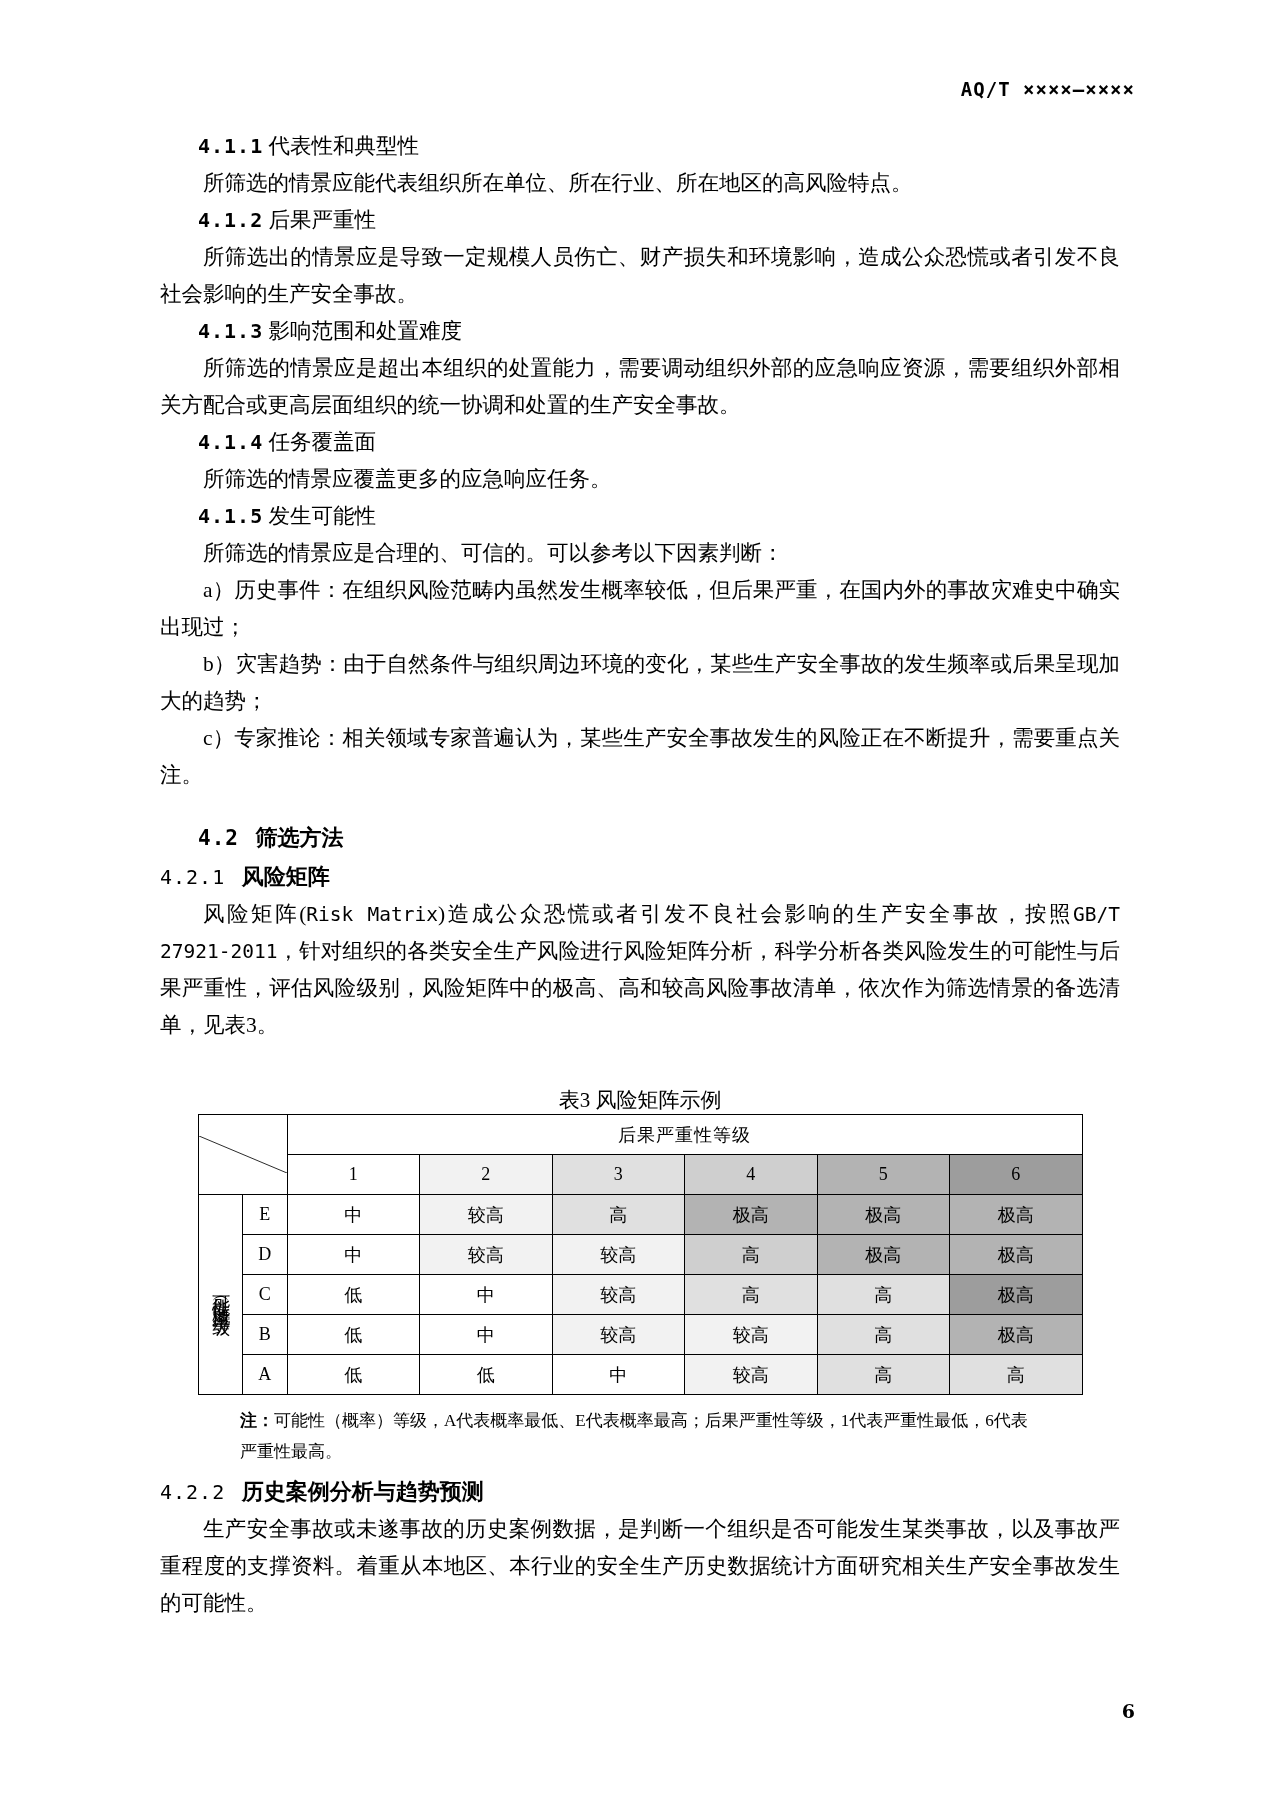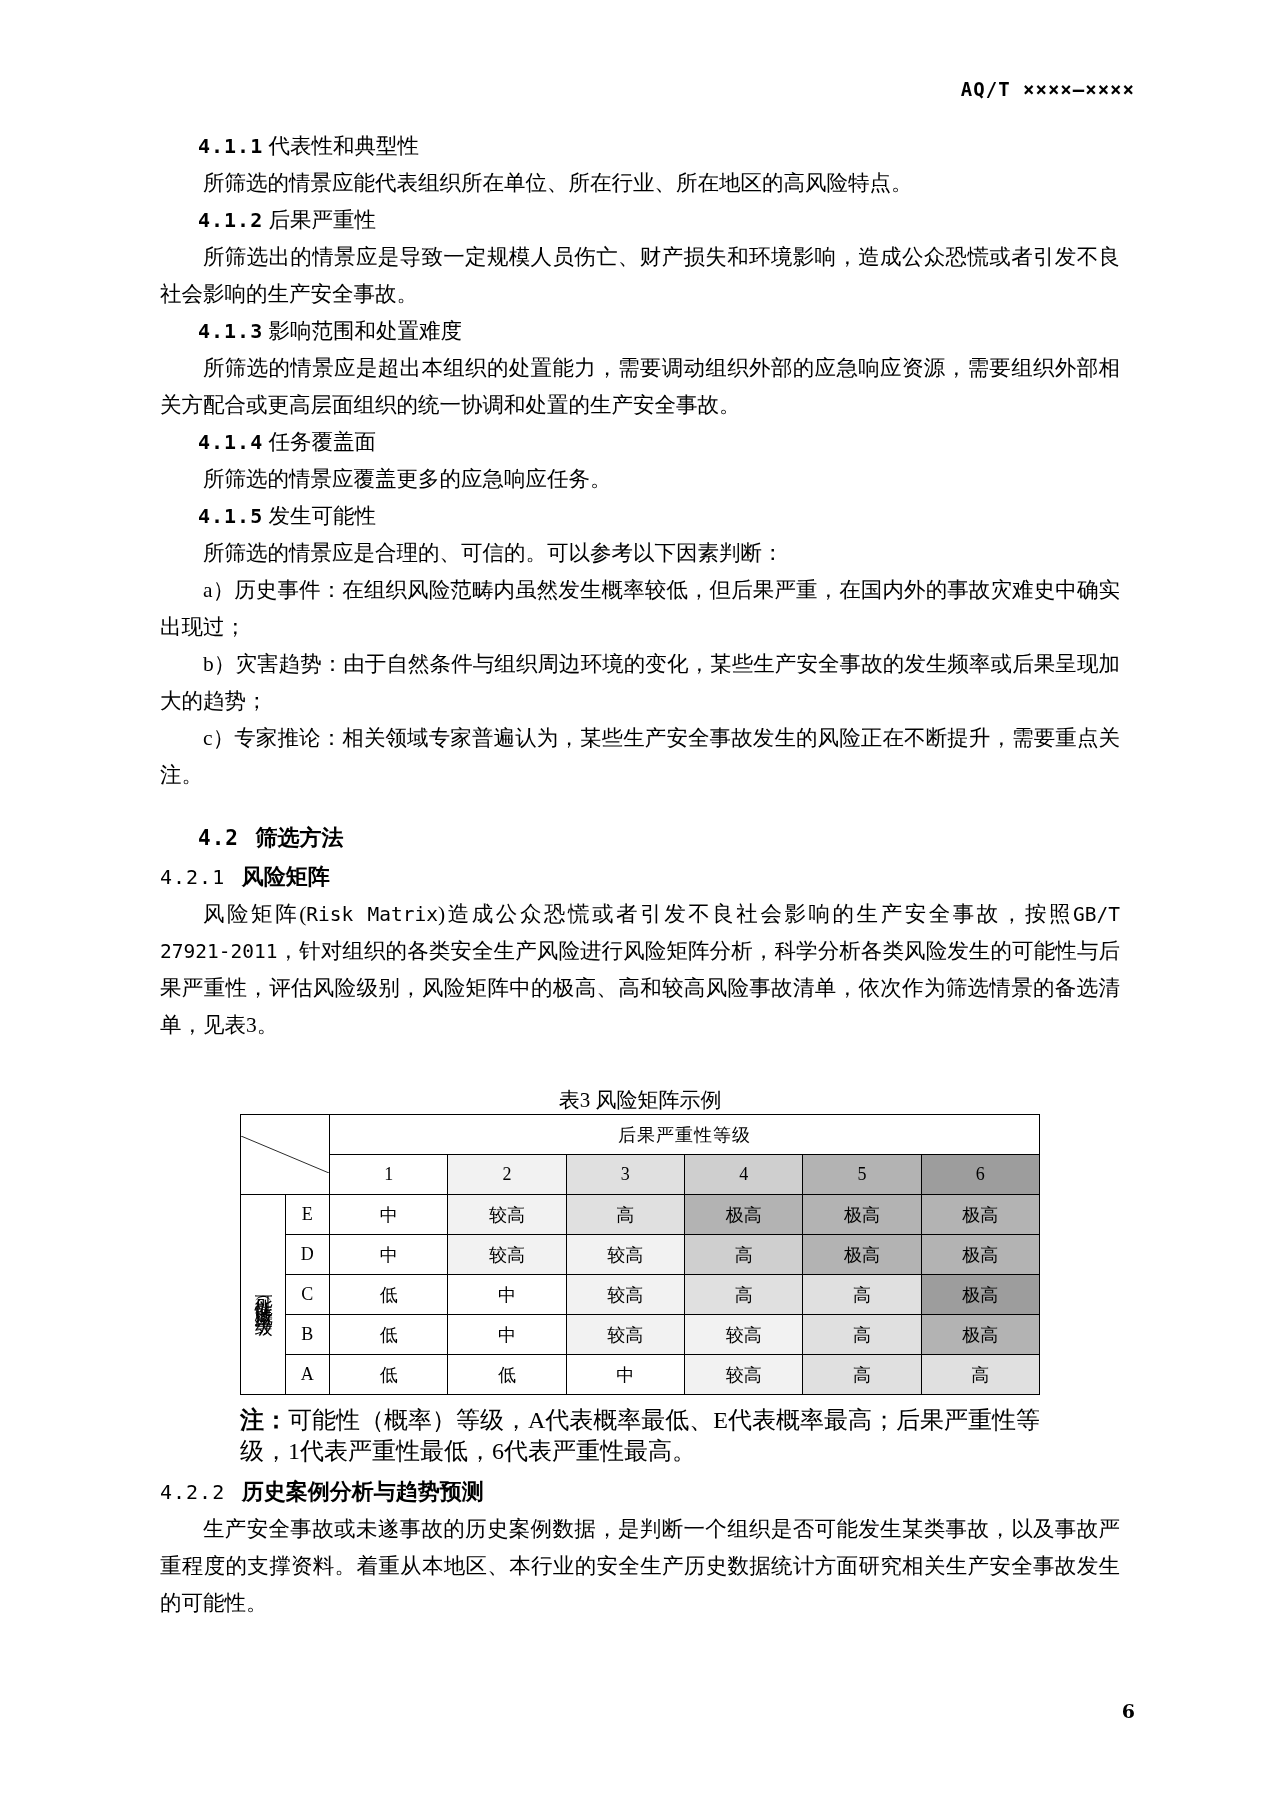--- a/index.html
+++ b/index.html
@@ -78,21 +78,21 @@
   }
   .table-title {
     text-align: center;
     font-weight: normal;
     font-size: 21px;
     margin-top: 42px;
     margin-bottom: 0;
   }
   table.matrix {
     border-collapse: collapse;
-    width: 800px;
+    width: 885px;
     margin: 0 auto;
     table-layout: fixed;
   }
   table.matrix td {
     border: 1px solid #000;
     text-align: center;
     vertical-align: middle;
     font-size: 18px;
     height: 37px;
     font-family: "Liberation Serif", serif;
@@ -133,21 +133,21 @@
   }
   .c-white { background: #ffffff; }
   .c-l1 { background: #f2f2f2; }
   .c-l2 { background: #e0e0e0; }
   .c-l3 { background: #cfcfcf; }
   .c-l4 { background: #b3b3b3; }
   .c-l5 { background: #9d9d9d; }
   .note {
     width: 800px;
     margin: 10px auto 0 auto;
-    font-size: 24px;
+    font-size: 17px;
     line-height: 31px;
   }
   .note b { font-weight: bold; }
   .pagenum {
     position: absolute;
     right: 145px;
     bottom: 88px;
     font-family: "DejaVu Serif", serif;
     font-size: 19px;
     font-weight: bold;

